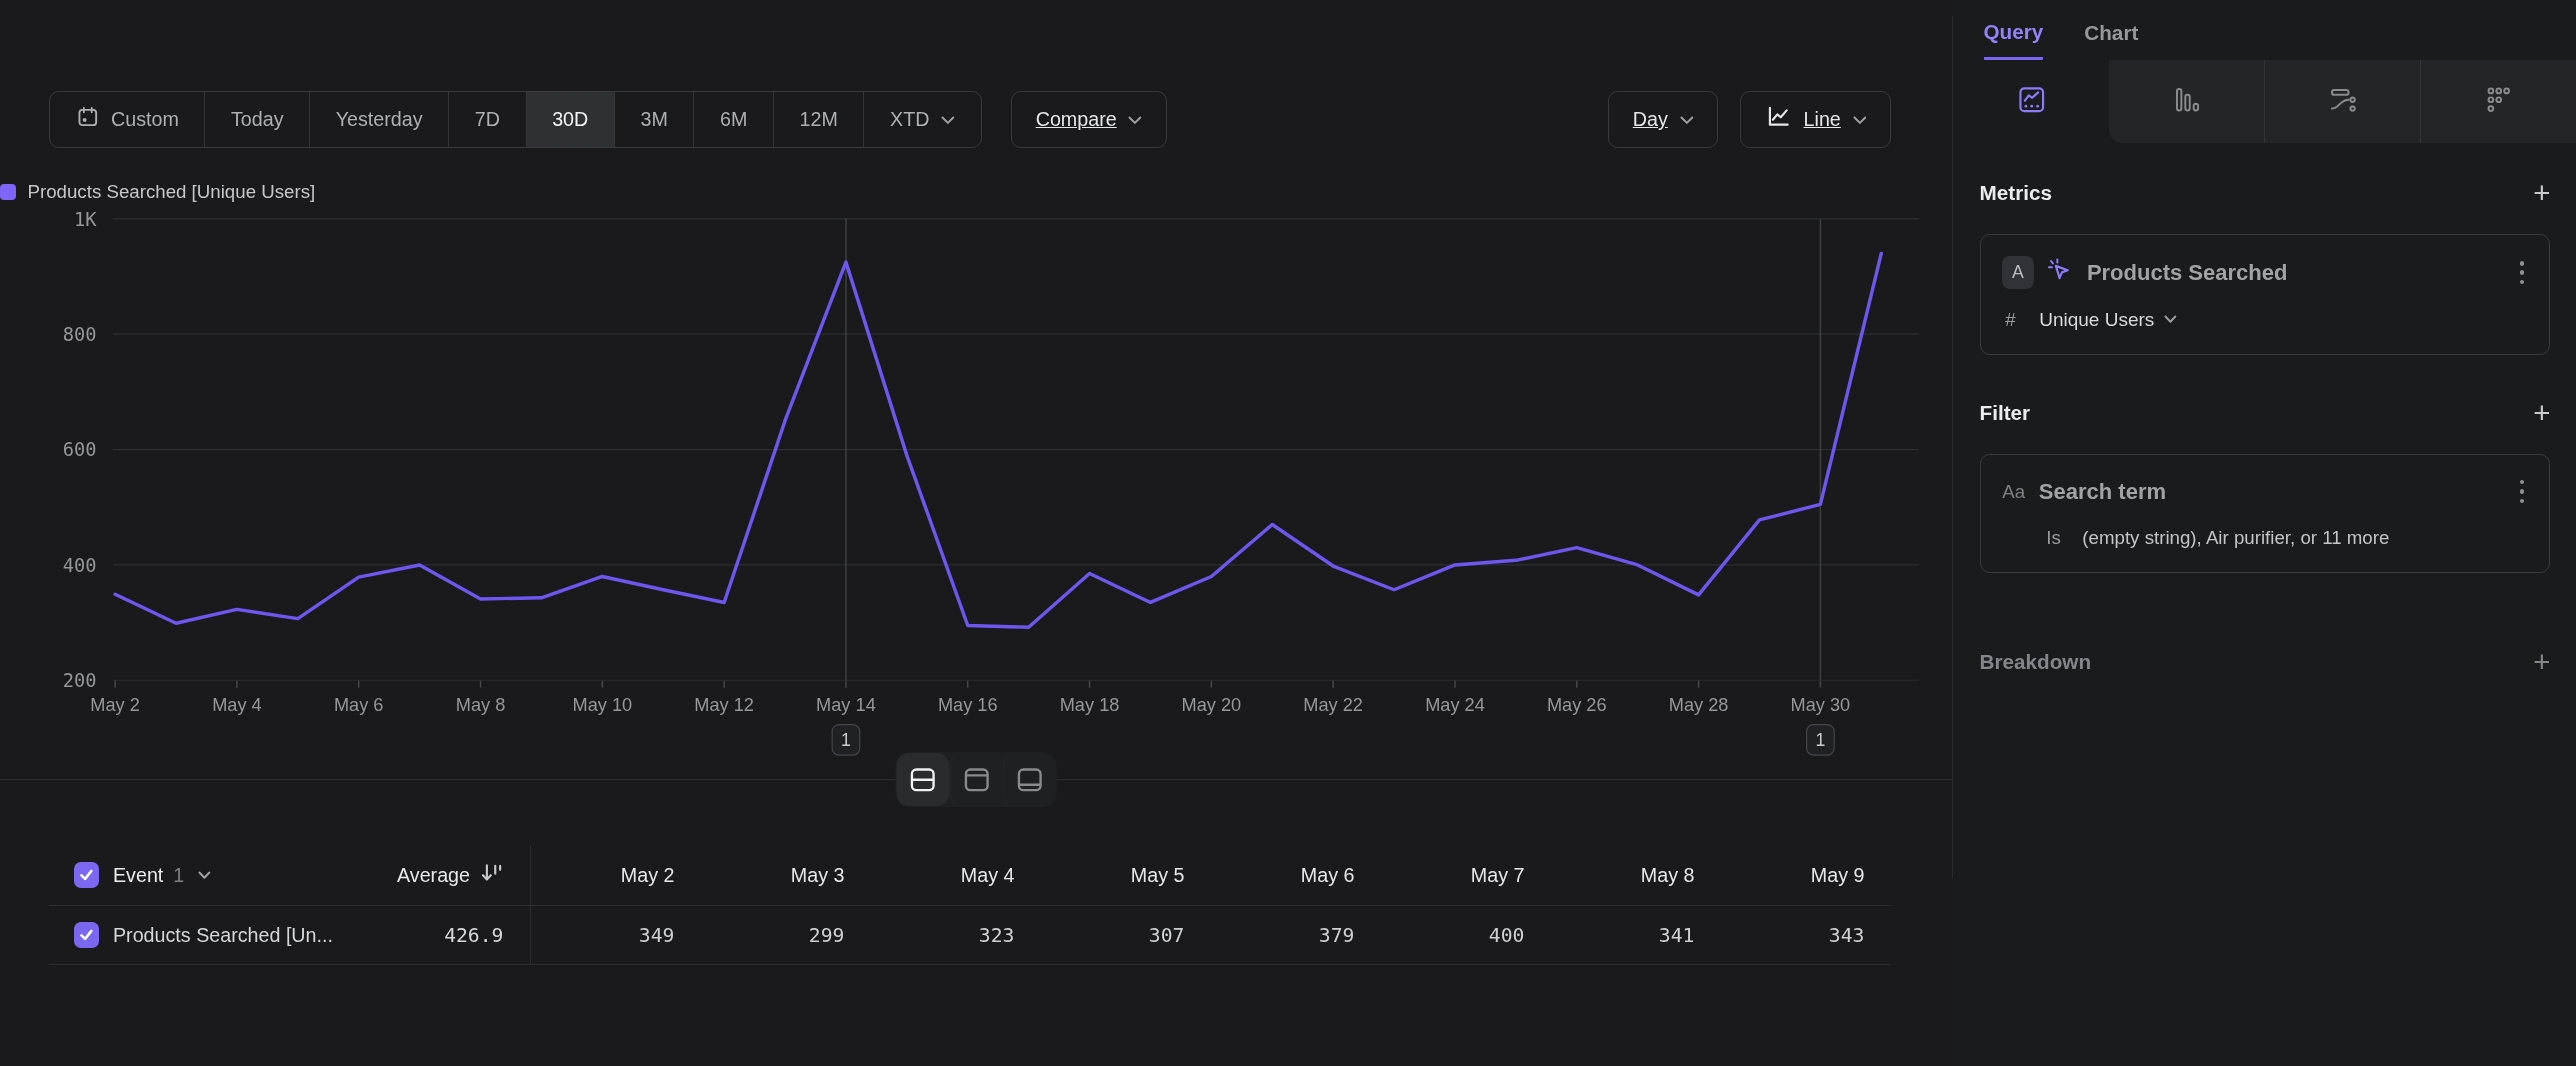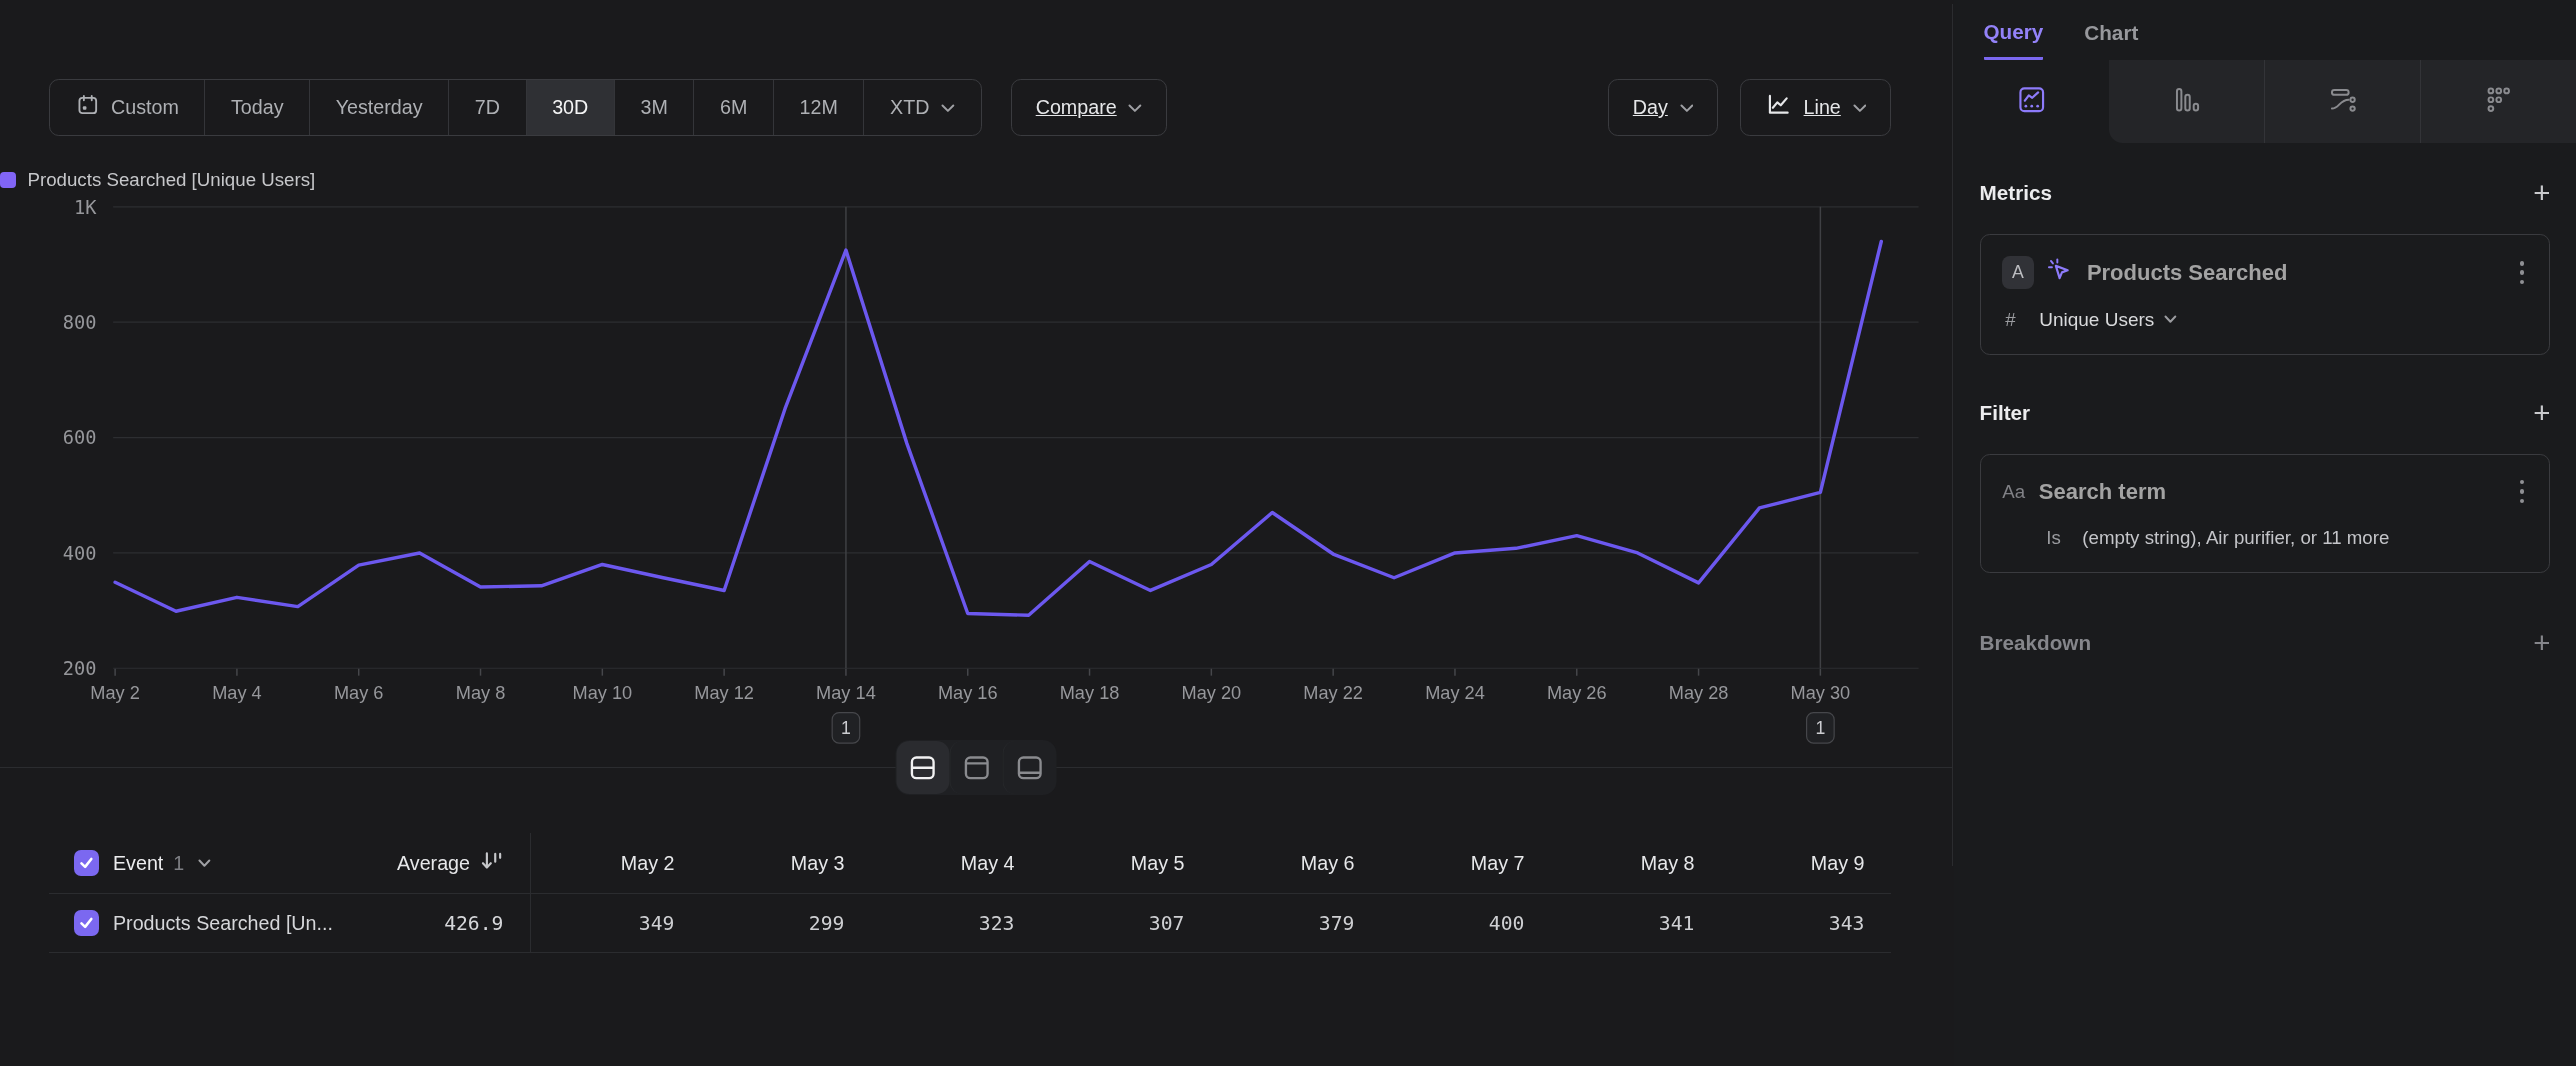--- a/index.html
+++ b/index.html
@@ -1,21 +1,21 @@
 <!DOCTYPE html>
 <html><head>
 <meta charset="utf-8">
 <style>
   * { margin:0; padding:0; box-sizing:border-box; }
   html,body { width:2576px; height:1067px; overflow:hidden; background:#1a1a1c;
               font-family:"Liberation Sans", sans-serif; color:#ececee; }
   .mono { font-family:"DejaVu Sans Mono", monospace; }
 
   
-  .main { position:absolute; left:0; top:4px; width:1953px; height:862px;
+  .main { position:absolute; left:0; top:16px; width:1953px; height:862px;
           border-right:1px solid #2b2c2f; }
 
   
   .toolbar { position:absolute; left:49px; top:75px; right:61px; height:57px;
              display:flex; align-items:center; }
   .segmented { display:flex; height:57px; border:1px solid #3a3b3f; border-radius:9.8px;
                overflow:hidden; align-items:stretch; }
   .seg { display:flex; align-items:center; gap:11.8px; padding:0 25.6px; font-size:19.7px;
          color:#aeb0b4; border-left:1px solid #343539; cursor:pointer; white-space:nowrap; }
   .seg:first-child { border-left:none; }
@@ -423,18 +423,18 @@
           <i></i>
           <i></i>
         </span>
     </div>
     <div class="card-row2">
       <span class="filter-op">Is</span>
       <span class="filter-val">(empty string), Air purifier, or 11 more</span>
     </div>
   </div>
 
-  <div class="section-head dim" style="margin-top:55px">
+  <div class="section-head dim" style="margin-top:74px">
     <span class="section-title">Breakdown</span>
     <span class="plus">+</span>
   </div>
 </div>
 
 
 </body></html>

